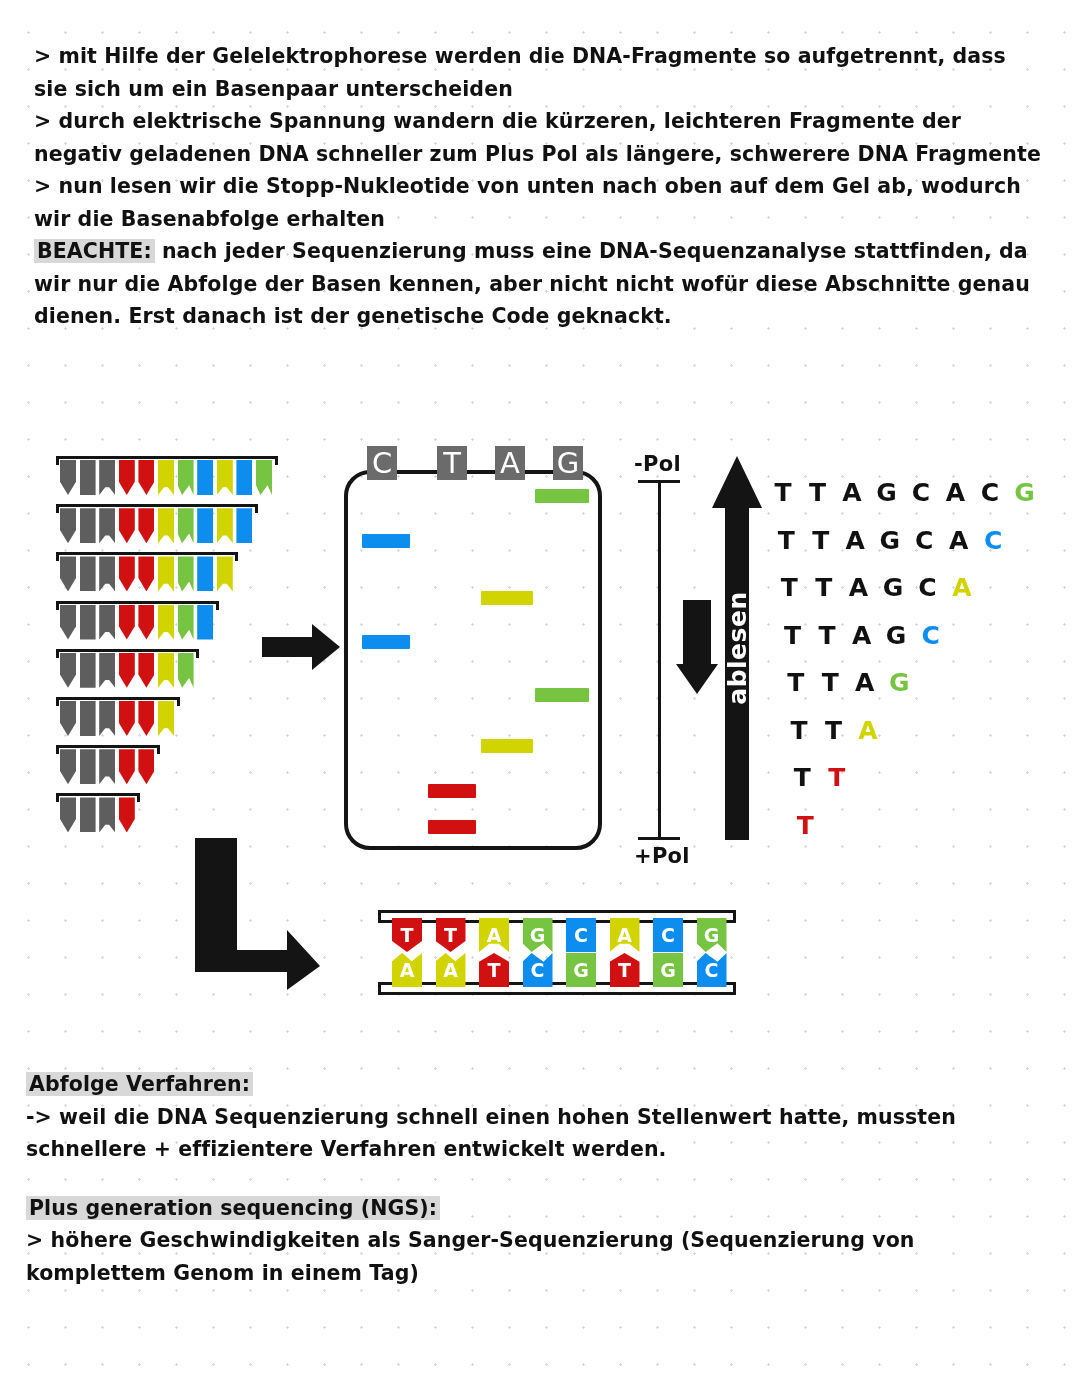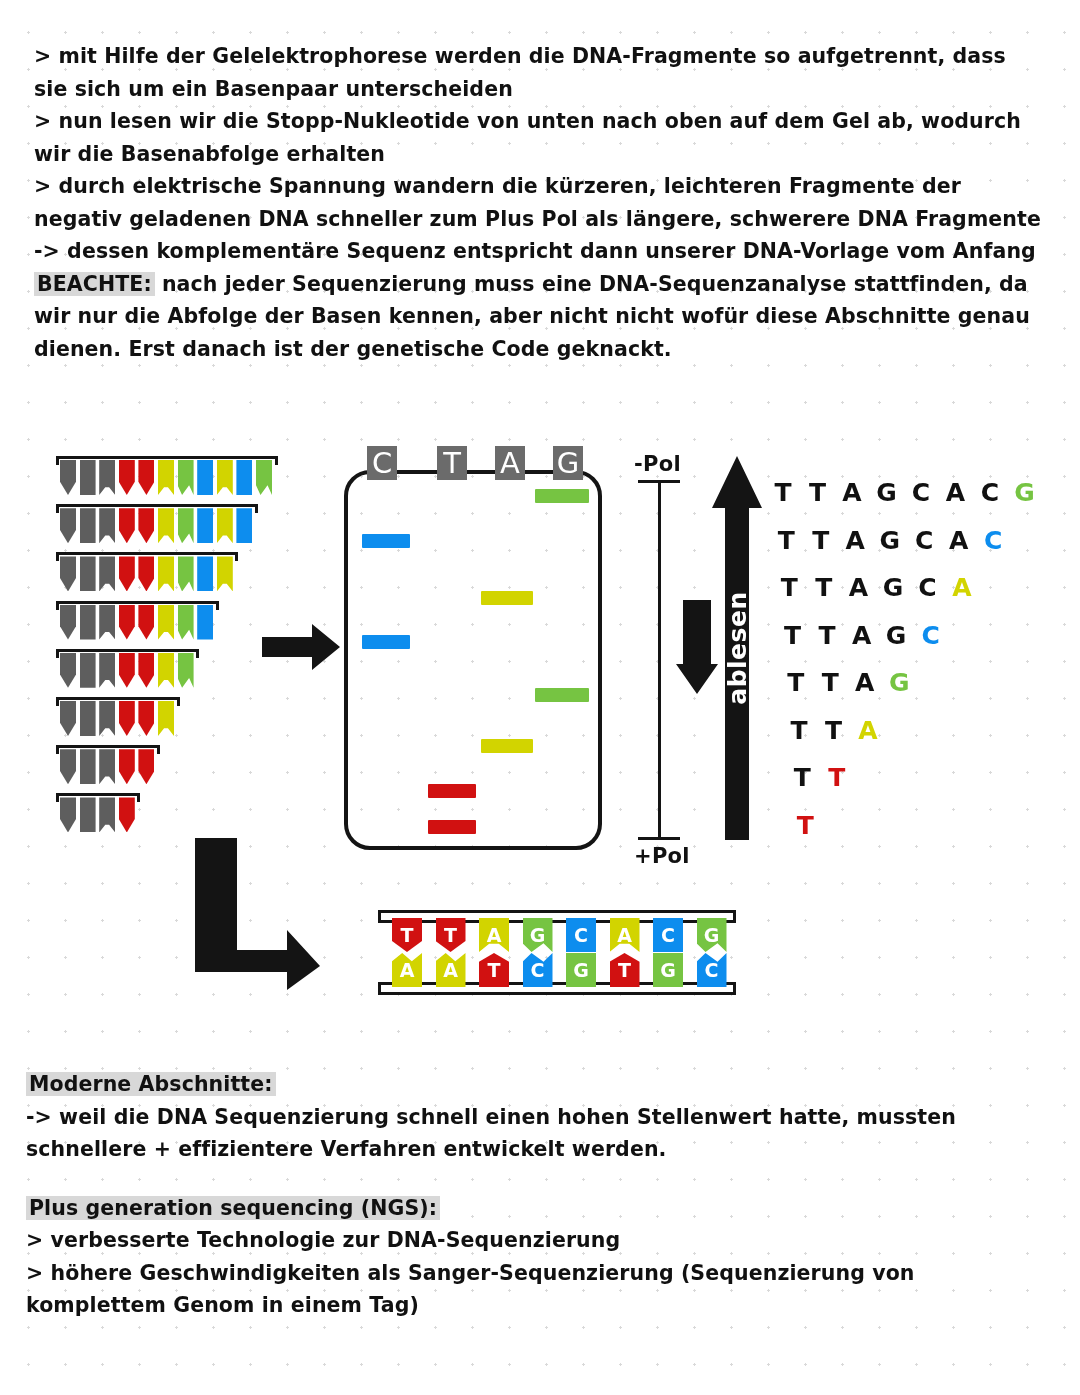--- a/index.html
+++ b/index.html
@@ -89,23 +89,22 @@
   .bot-A em{clip-path:polygon(0 24%,34% 0,66% 24%,100% 0,100% 100%,0 100%);}
   .bot-T em{clip-path:polygon(0 26%,50% 0,100% 26%,100% 100%,0 100%);}
   .bot-C em{clip-path:polygon(0 26%,30% 0,70% 26%,100% 0,100% 100%,0 100%);}
   .bot-G em{clip-path:polygon(0 0,100% 0,100% 100%,0 100%);}
 </style>
 </head>
 <body>
 
 <div class="notes">
   <div class="line para">&gt; mit Hilfe der Gelelektrophorese werden die DNA-Fragmente so aufgetrennt, dass sie sich um ein Basenpaar unterscheiden</div>
+  <div class="line para">&gt; durch elektrische Spannung wandern die kürzeren, leichteren Fragmente der negativ geladenen DNA schneller zum Plus Pol als längere, schwerere DNA Fragmente</div>
   <div class="line para">&gt; nun lesen wir die Stopp-Nukleotide von unten nach oben auf dem Gel ab, wodurch wir die Basenabfolge erhalten</div>
-  <div class="line para">&gt; durch elektrische Spannung wandern die kürzeren, leichteren Fragmente der negativ geladenen DNA schneller zum Plus Pol als längere, schwerere DNA Fragmente</div>
-  <div class="line para">-&gt; dessen komplementäre Sequenz entspricht dann unserer DNA-Vorlage vom Anfang</div>
   <div class="line para"><span class="hl">BEACHTE:</span><span> nach jeder Sequenzierung muss eine DNA-Sequenzanalyse stattfinden, da wir nur die Abfolge der Basen kennen, aber nicht nicht wofür diese Abschnitte genau dienen. Erst danach ist der genetische Code geknackt.</span></div>
 </div>
 
 <div id="ladder">
     <div class="frag" style="left: 0px; top: 0px; width: 221.6px;">
       <div class="bar" style="width: 221.6px;"></div>
       <div class="nt sh-T" style="left: 4px;">
         <i style="background: rgb(94, 94, 94);"></i>
       </div>
       <div class="nt sh-C" style="left: 23.6px;">
@@ -472,19 +471,18 @@
       <em style="background: rgb(118, 196, 66);"></em>
       <span>G</span>
     </div>
     <div class="dnt bot-C" style="left: 318.5px; top: 45px;">
       <em style="background: rgb(13, 141, 238);"></em>
       <span>C</span>
     </div>
   </div>
 
 <div class="bottomnotes">
-  <div class="line para"><span class="hl">Moderne Abschnitte:</span></div>
+  <div class="line para"><span class="hl">Abfolge Verfahren:</span></div>
   <div class="line para">-&gt; weil die DNA Sequenzierung schnell einen hohen Stellenwert hatte, mussten schnellere + effizientere Verfahren entwickelt werden.</div>
   <div class="gap"></div>
   <div class="line para"><span class="hl">Plus generation sequencing (NGS):</span></div>
-  <div class="line para">&gt; verbesserte Technologie zur DNA-Sequenzierung</div>
   <div class="line para">&gt; höhere Geschwindigkeiten als Sanger-Sequenzierung (Sequenzierung von komplettem Genom in einem Tag)</div>
 </div>
 
 </body></html>

